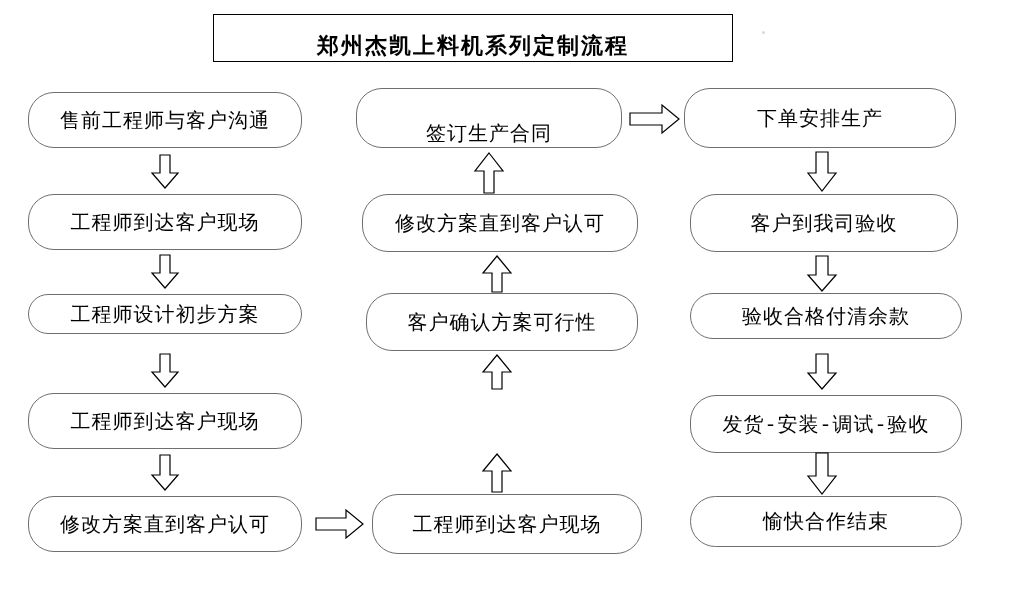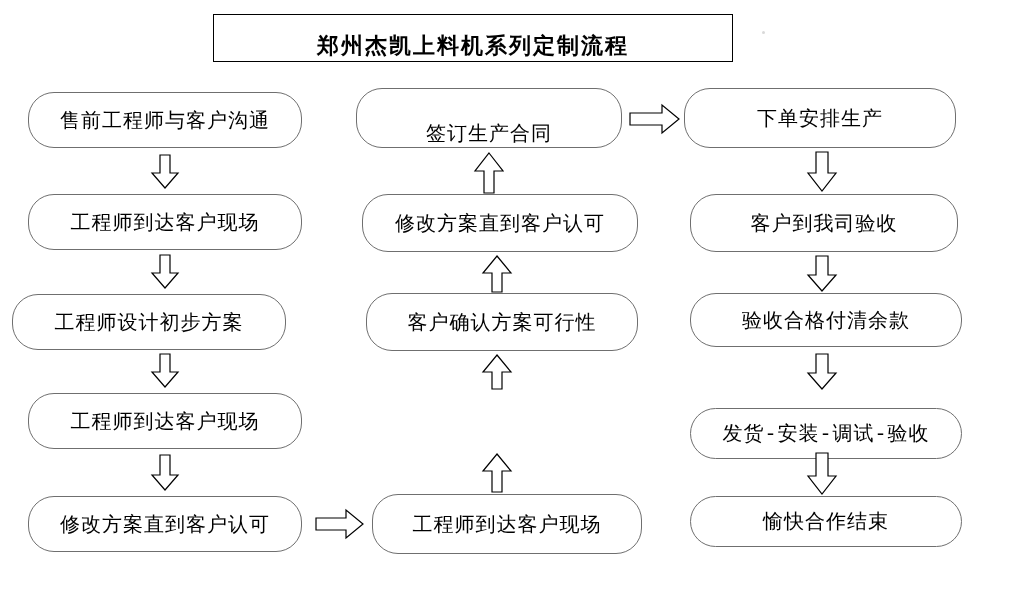--- a/index.html
+++ b/index.html
@@ -69,21 +69,21 @@
     <span class="title-text">郑州杰凯上料机系列定制流程</span>
   </div>
   <div class="artifact" style="left:762px;top:31px;"></div>
 
   <div class="node" style="left:28px;top:92px;width:274px;height:56px;">
     <span class="node-text">售前工程师与客户沟通</span>
   </div>
   <div class="node" style="left:28px;top:194px;width:274px;height:56px;">
     <span class="node-text">工程师到达客户现场</span>
   </div>
-  <div class="node" style="left:12px;top:294px;width:274px;height:56px;">
+  <div class="node" style="left:28px;top:294px;width:274px;height:40px;">
     <span class="node-text">工程师设计初步方案</span>
   </div>
   <div class="node" style="left:28px;top:393px;width:274px;height:56px;">
     <span class="node-text">工程师到达客户现场</span>
   </div>
   <div class="node" style="left:28px;top:496px;width:274px;height:56px;">
     <span class="node-text">修改方案直到客户认可</span>
   </div>
 
   <div class="node" style="left:356px;top:88px;width:266px;height:60px;align-items:flex-end;">
@@ -98,24 +98,24 @@
   <div class="node" style="left:684px;top:88px;width:272px;height:60px;">
     <span class="node-text">下单安排生产</span>
   </div>
 
   <div class="node" style="left:372px;top:494px;width:270px;height:60px;">
     <span class="node-text">工程师到达客户现场</span>
   </div>
   <div class="node" style="left:690px;top:194px;width:268px;height:58px;">
     <span class="node-text">客户到我司验收</span>
   </div>
-  <div class="node" style="left:690px;top:293px;width:272px;height:54px;">
+  <div class="node" style="left:690px;top:293px;width:272px;height:46px;">
     <span class="node-text">验收合格付清余款</span>
   </div>
-  <div class="node" style="left:690px;top:408px;width:272px;height:51px;">
+  <div class="node" style="left:690px;top:395px;width:272px;height:58px;">
     <span class="node-text">发货-安装-调试-验收</span>
   </div>
   <div class="node" style="left:690px;top:496px;width:272px;height:51px;">
     <span class="node-text">愉快合作结束</span>
   </div>
 
   <div class="arrow" style="left:150px;top:155px;">
     <svg width="30" height="34" viewBox="0 0 30 34">
       <polygon points="10,0 20,0 20,18 28,18 15,33 2,18 10,18" fill="#ffffff" stroke="#000000" stroke-width="1.2"></polygon>
     </svg>

